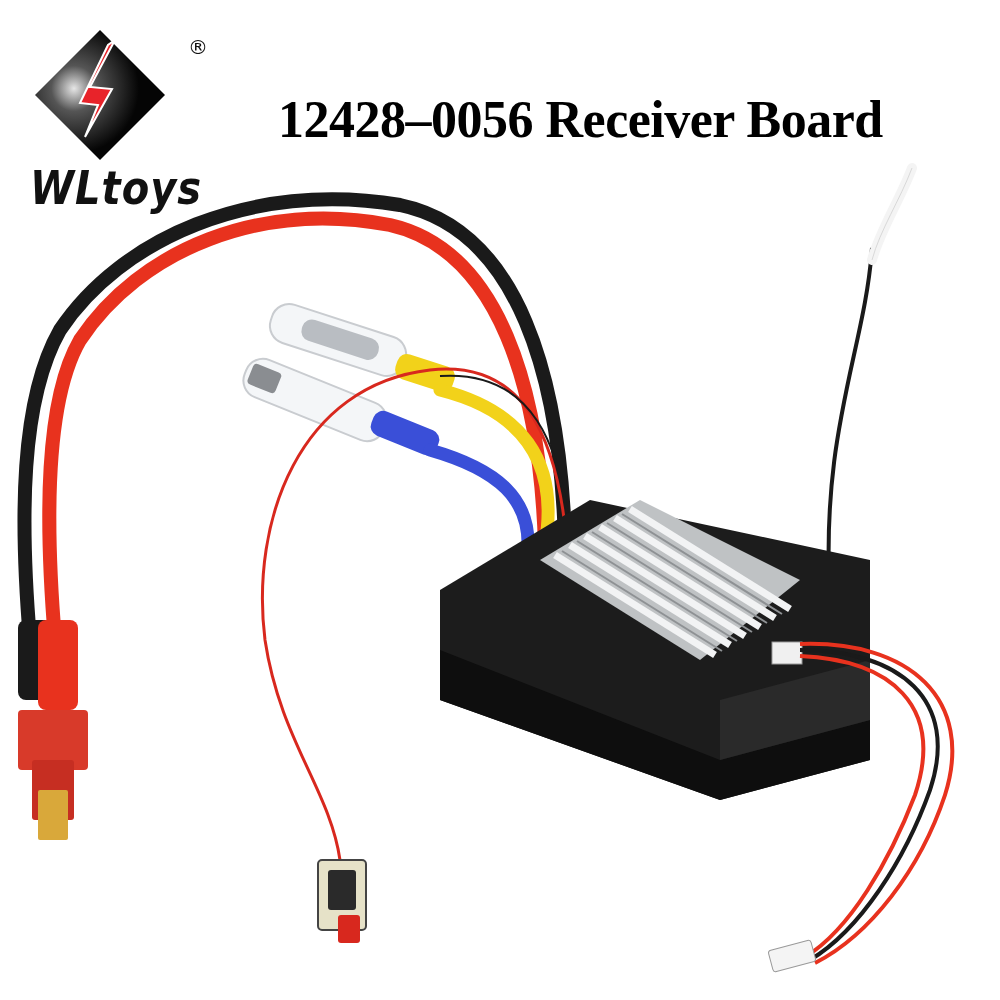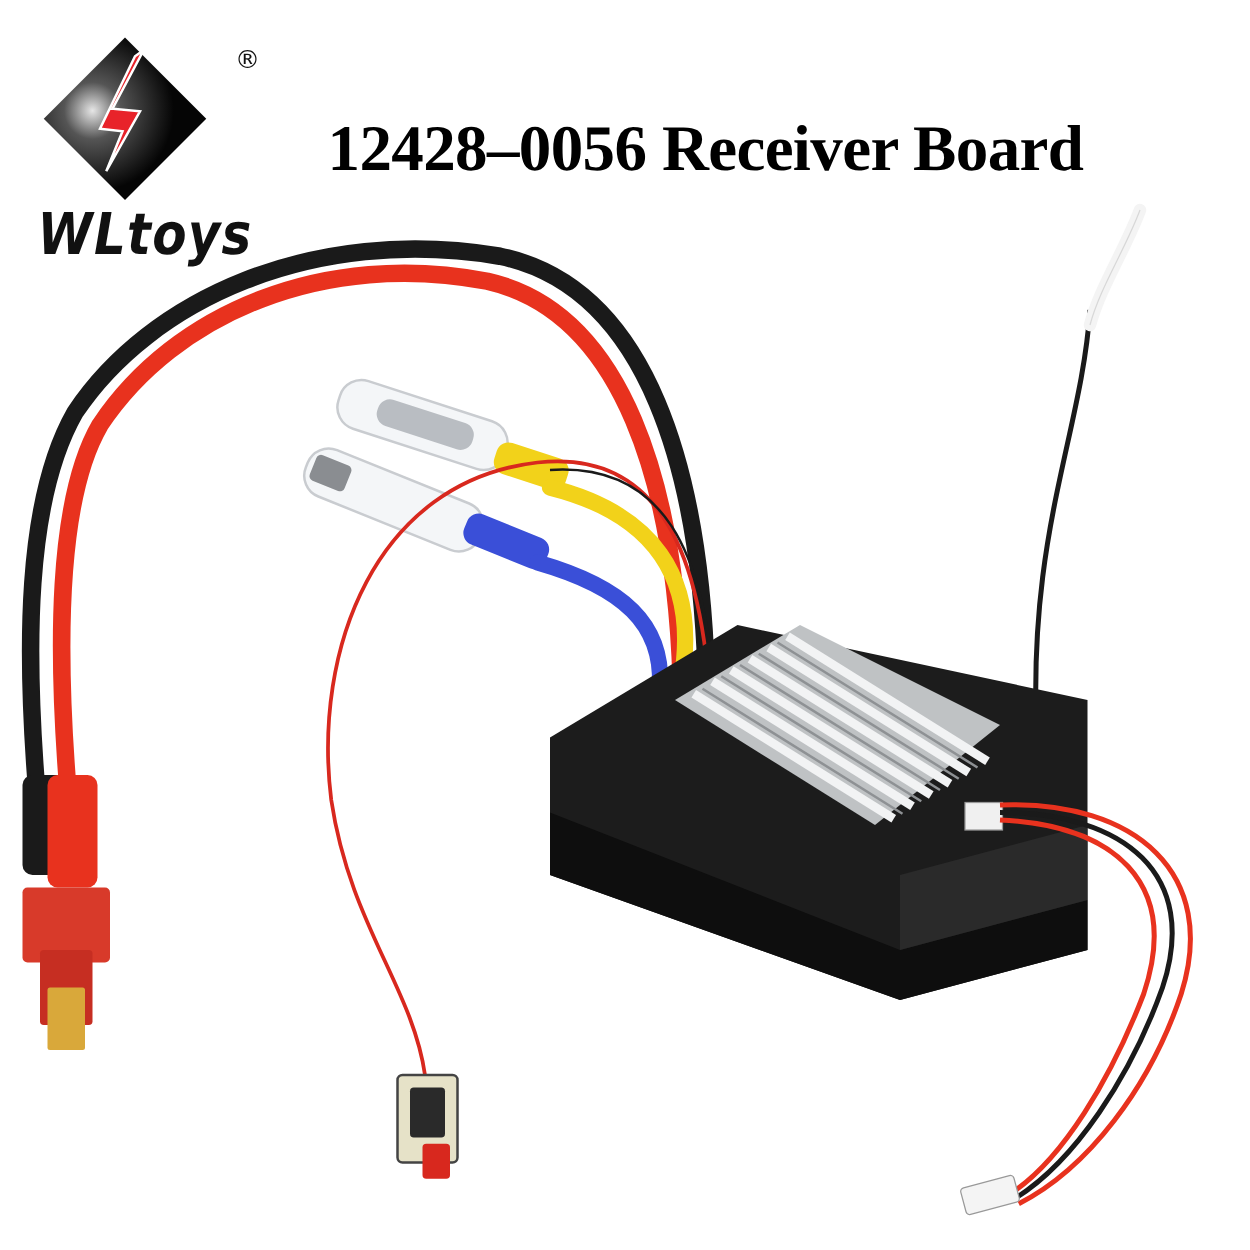--- a/index.html
+++ b/index.html
@@ -1,20 +1,20 @@
 <!DOCTYPE html>
 <html><head>
 <meta charset="utf-8">
 <style>
   html, body { margin:0; padding:0; background:#ffffff; }
   .canvas { position:relative; width:1000px; height:1000px; background:#ffffff; overflow:hidden; font-family:"Liberation Serif", serif; }
   .logo { position:absolute; left:30px; top:25px; width:180px; height:185px; }
   .logo-text { position:absolute; left:0; top:140px; width:180px; font-family:"DejaVu Sans", sans-serif; font-weight:bold; font-style:italic; font-size:40px; letter-spacing:1px; color:#111; transform:scaleY(1.15); }
   .reg { position:absolute; left:158px; top:10px; font-family:"DejaVu Sans", sans-serif; font-size:20px; color:#111; }
-  .title { position:absolute; left:262px; top:90px; font-family:"Liberation Serif", serif; font-weight:bold; font-size:52px; color:#000; white-space:nowrap; letter-spacing:-0.5px; }
+  .title { position:absolute; left:278px; top:90px; font-family:"Liberation Serif", serif; font-weight:bold; font-size:52px; color:#000; white-space:nowrap; letter-spacing:-0.5px; }
   .photo { position:absolute; left:0; top:0; width:1000px; height:1000px; }
 </style>
 </head>
 <body>
 
 <div class="canvas">
 
   <svg class="photo" viewBox="0 0 1000 1000">
 
     <path d="M565 540 C 560 380, 520 230, 400 205 C 250 180, 120 240, 60 330 C 20 400, 20 520, 30 640" fill="none" stroke="#1a1a1a" stroke-width="14" stroke-linecap="round"></path>

